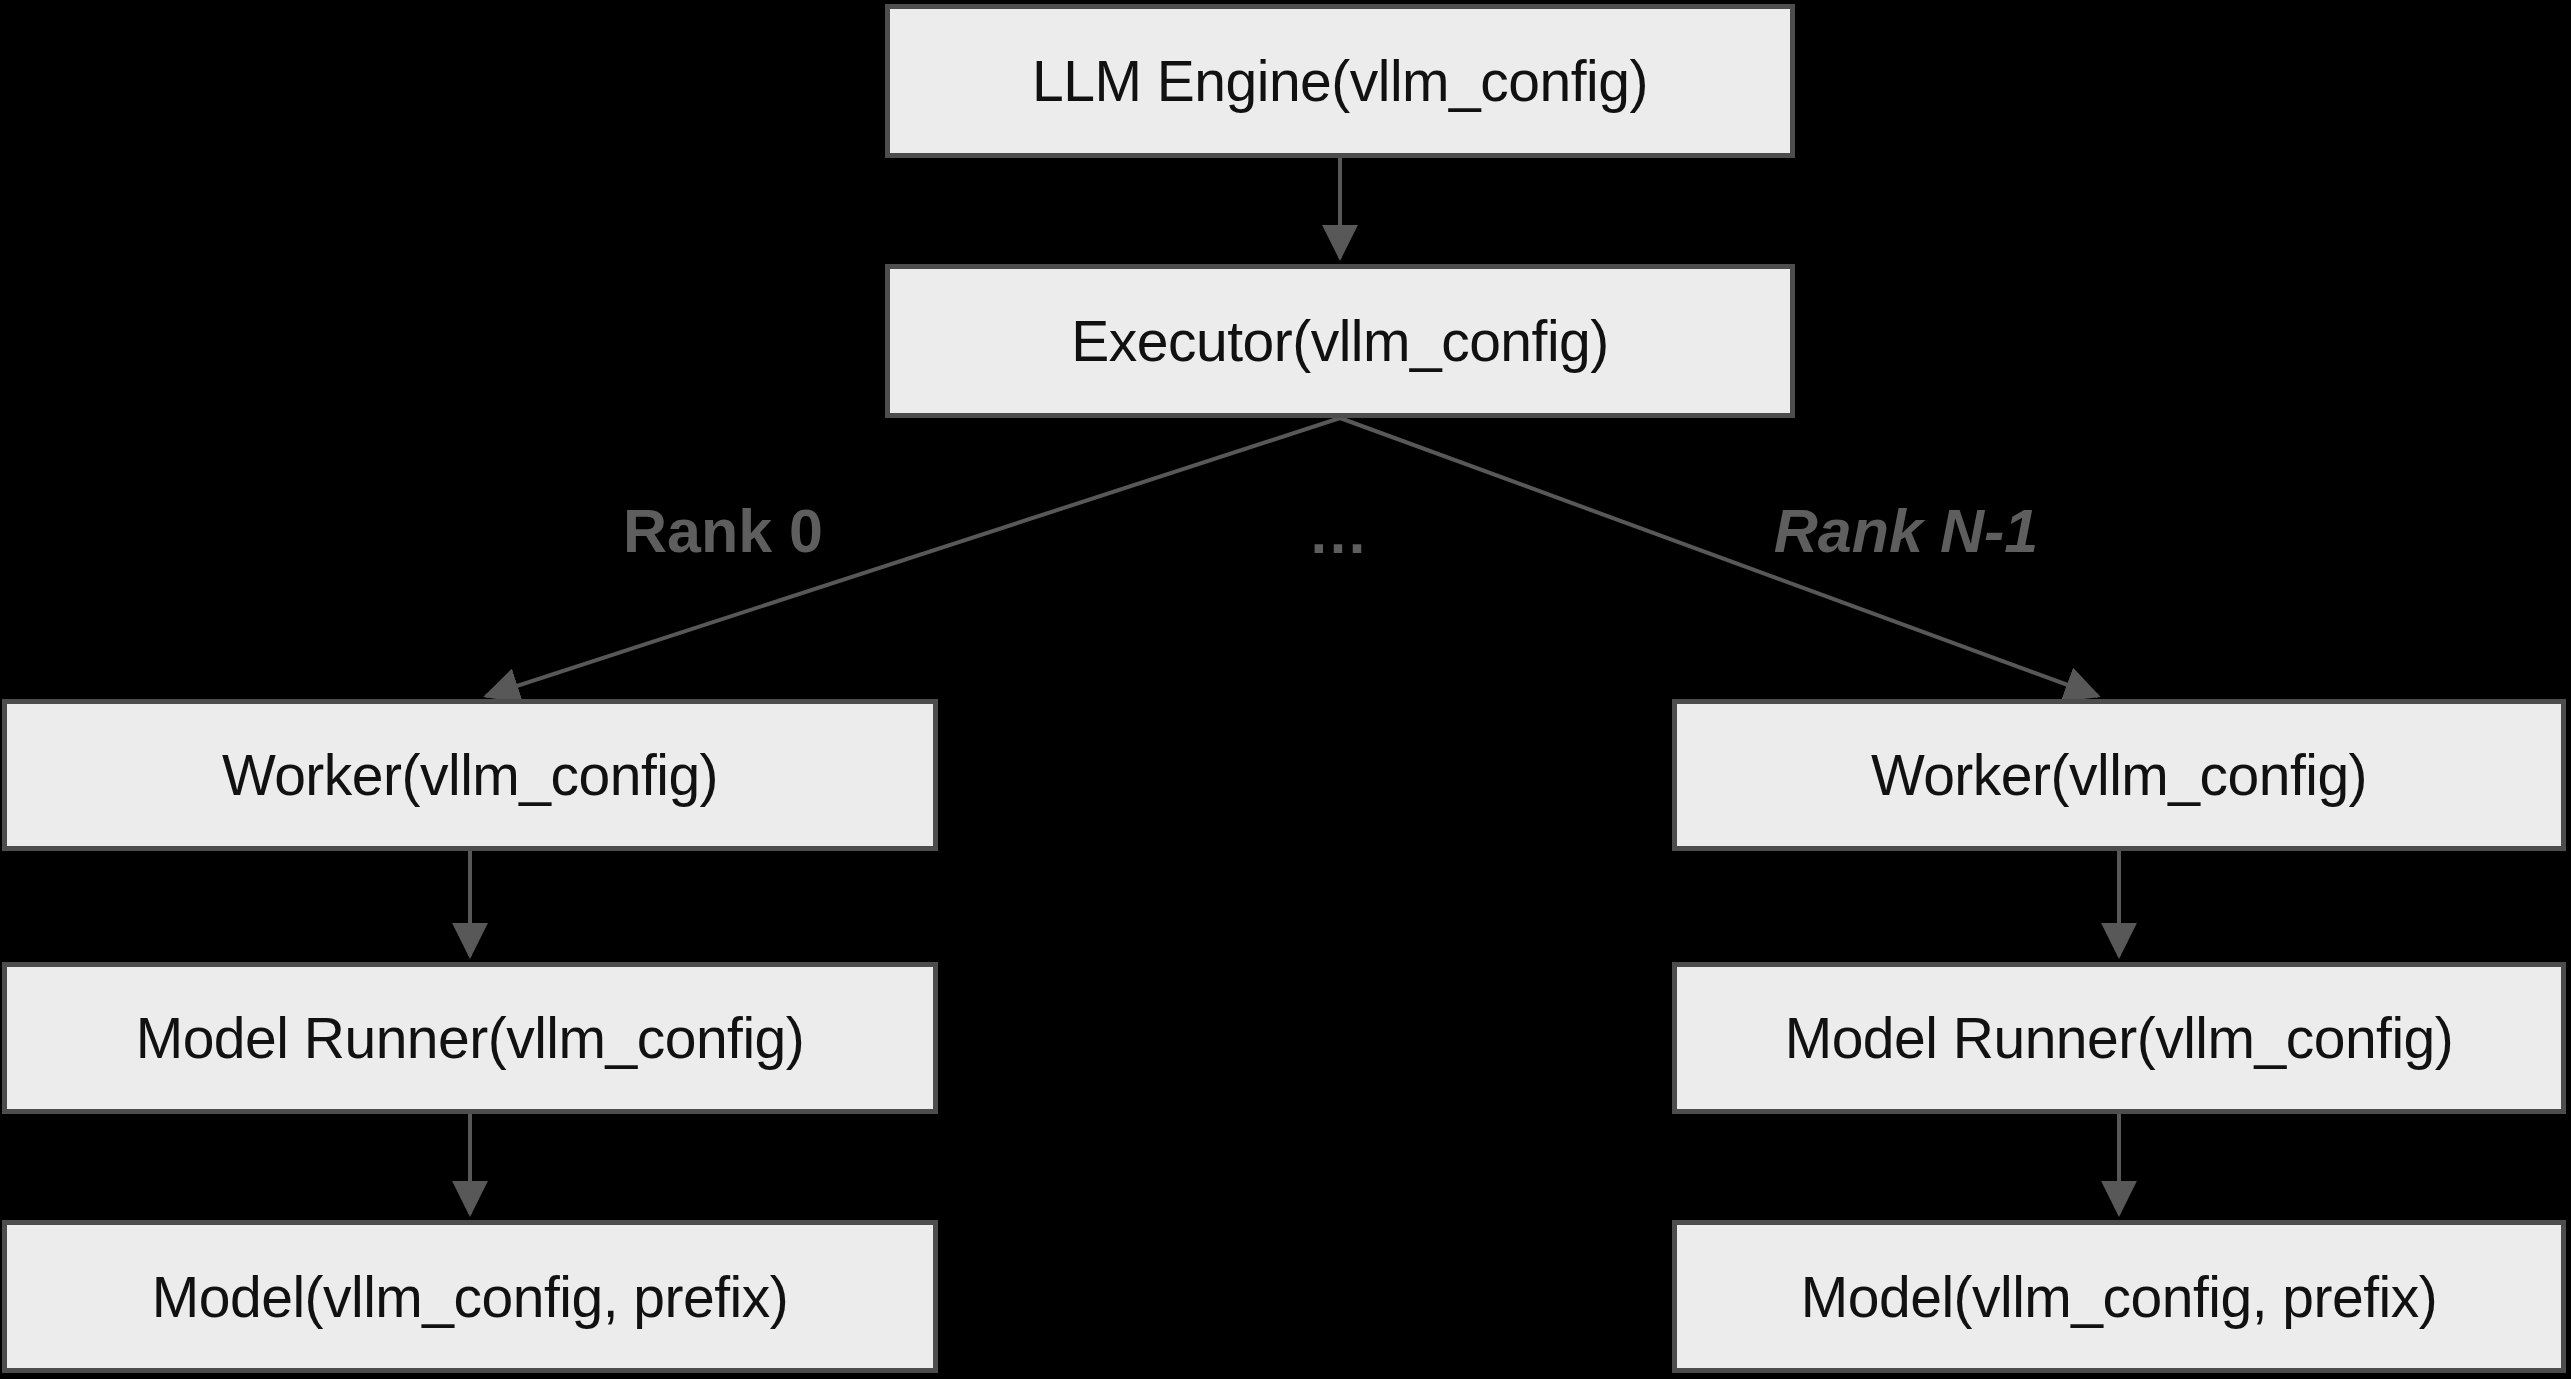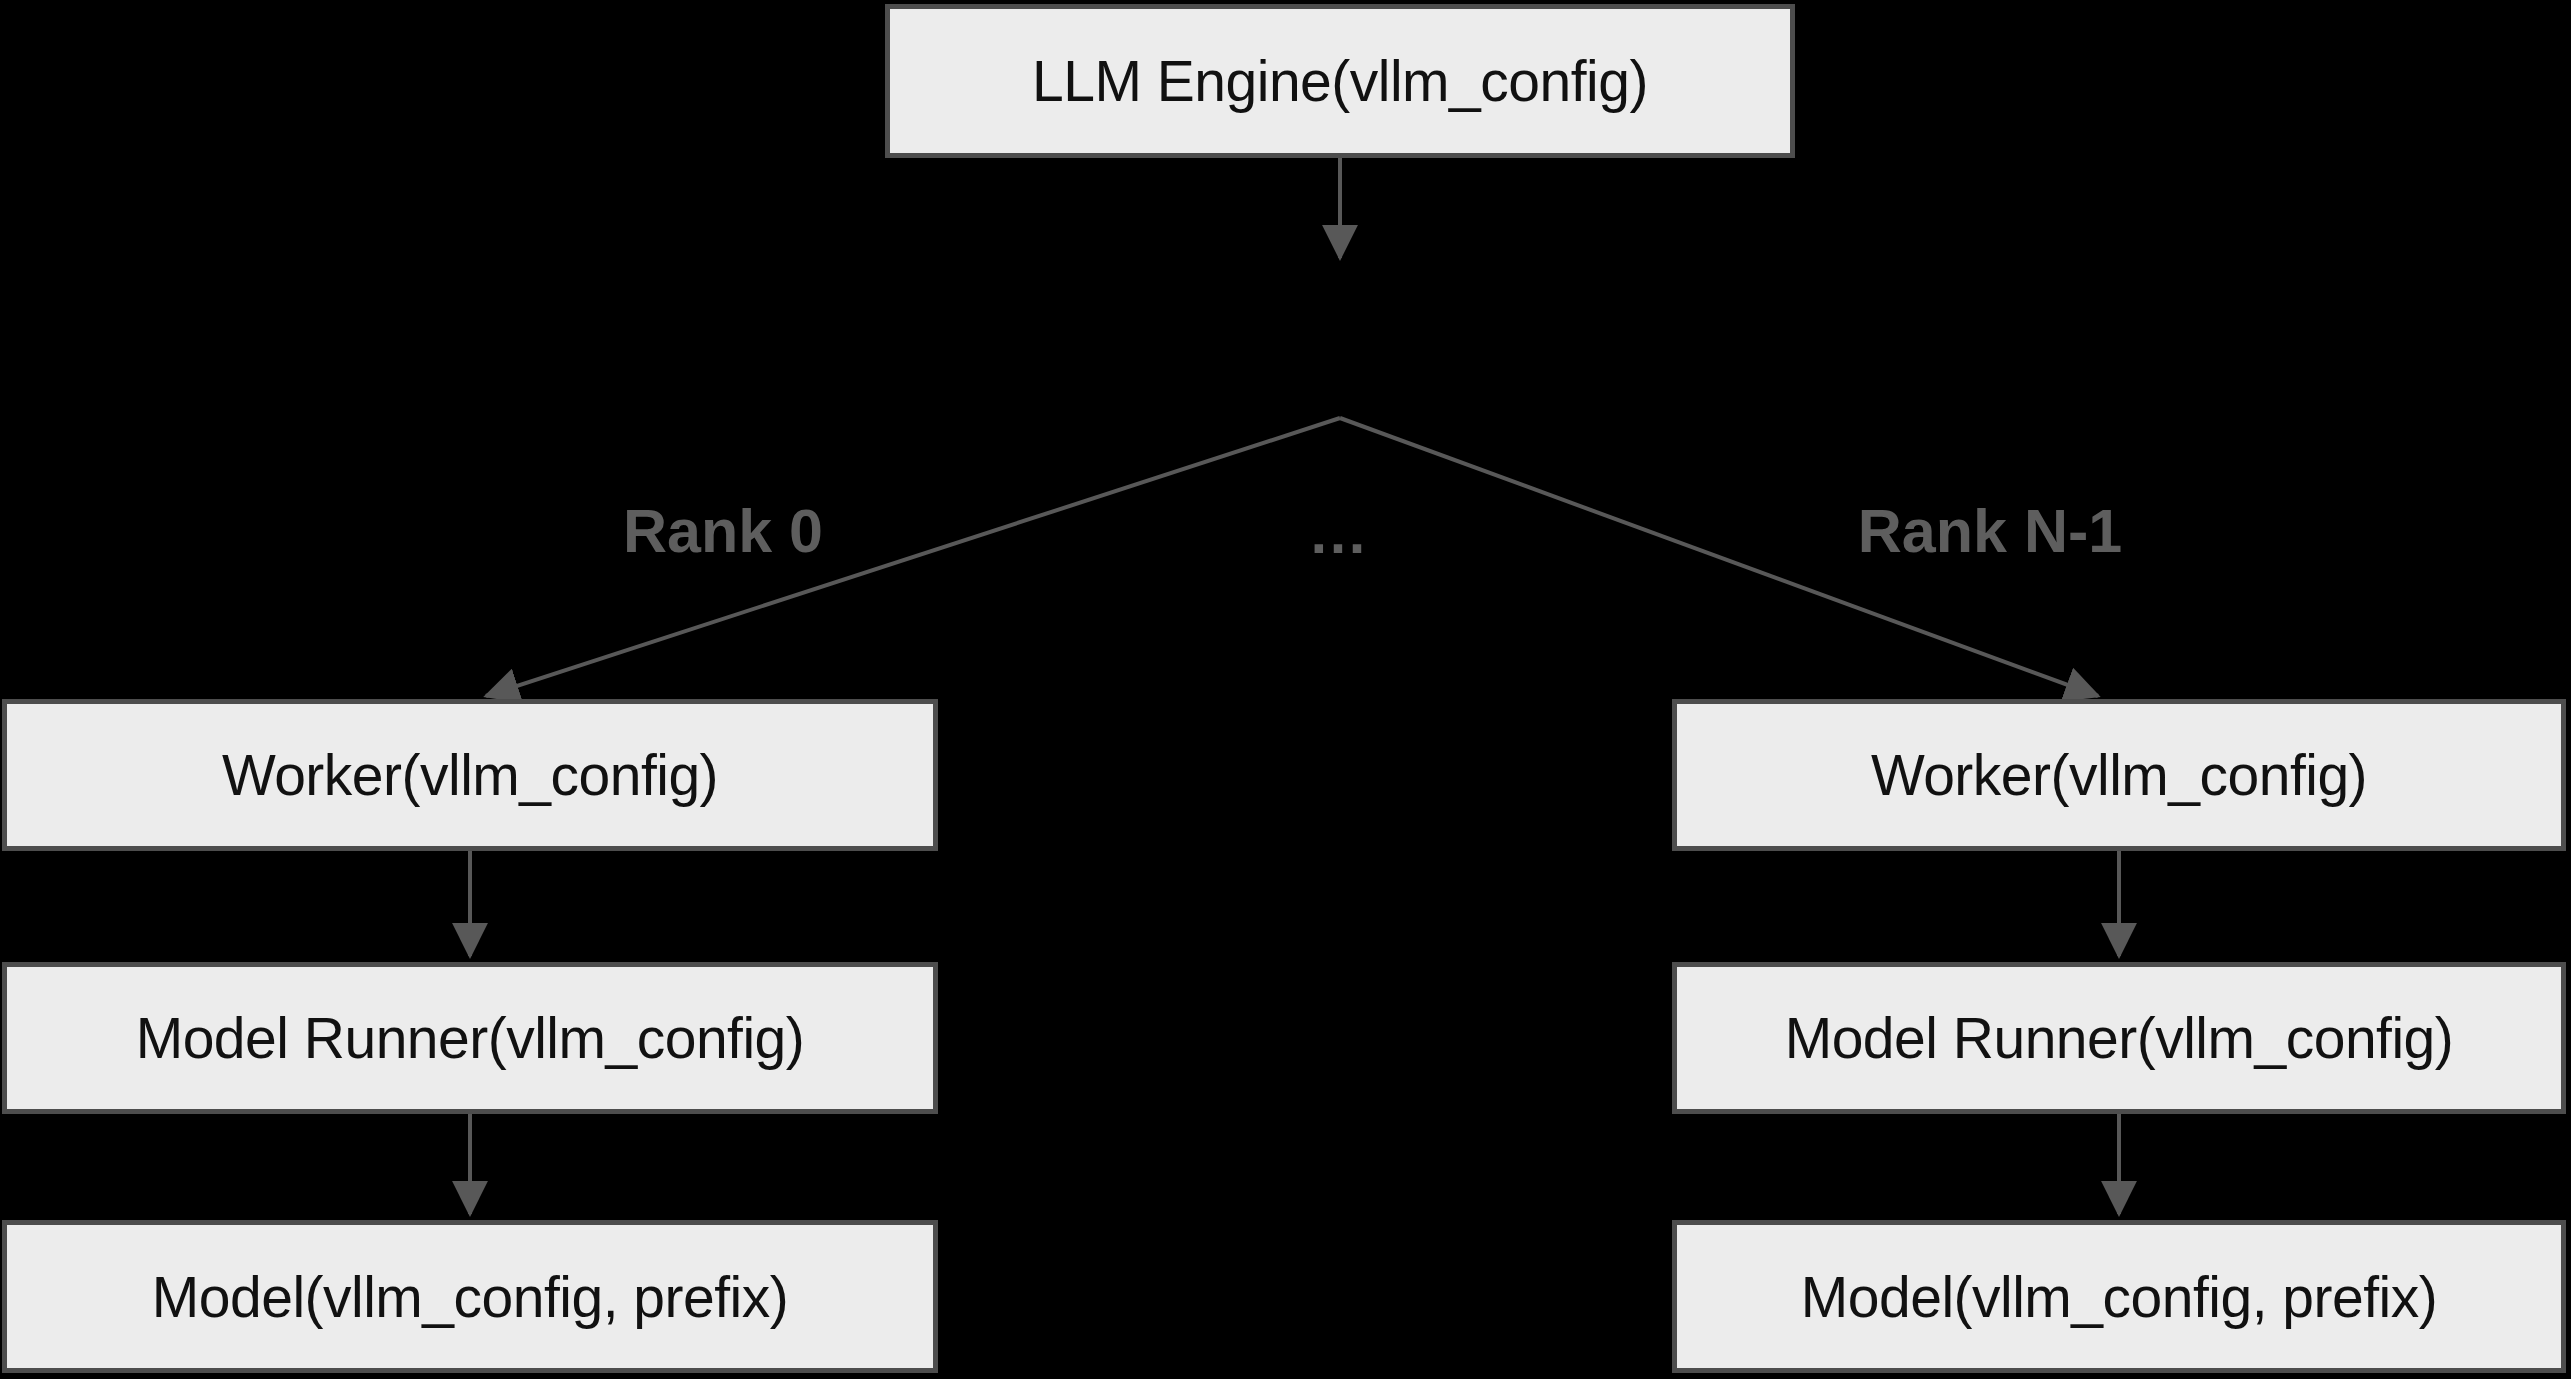--- a/index.html
+++ b/index.html
@@ -50,21 +50,21 @@
     position:absolute;
     transform:translate(-50%,-50%);
     color:var(--edge-label);
     font-size:61px;
     font-weight:600;
     letter-spacing:0px;
     white-space:nowrap;
   }
   .lbl-rank-0   {left:723px;  top:531px;}
   .lbl-ellipsis {left:1338px; top:532px; font-size:60px;}
-  .lbl-rank-n-1 {left:1990px; top:531px;}
+  .lbl-rank-n-1 {left:1906px; top:531px;font-style:italic;}
 
   svg.edges{
     position:absolute;
     left:0;top:0;
     width:2571px;height:1379px;
     pointer-events:none;
   }
   svg.edges path,svg.edges line{
     stroke:var(--edge);
     stroke-width:4px;
@@ -90,20 +90,21 @@
     <line x1="1340" y1="418" x2="486" y2="696" marker-end="url(#arrow)"></line>
     <line x1="1340" y1="418" x2="2098" y2="696" marker-end="url(#arrow)"></line>
     <line x1="470" y1="851" x2="470" y2="956" marker-end="url(#arrow)"></line>
     <line x1="470" y1="1114" x2="470" y2="1214" marker-end="url(#arrow)"></line>
     <line x1="2119" y1="851" x2="2119" y2="956" marker-end="url(#arrow)"></line>
     <line x1="2119" y1="1114" x2="2119" y2="1214" marker-end="url(#arrow)"></line>
   </svg>
 
   <div class="node n-llm-engine">LLM Engine(vllm_config)</div>
 
+  <div class="node n-executor">Executor(vllm_config)</div>
 
   <div class="edge-label lbl-rank-0">Rank 0</div>
   <div class="edge-label lbl-ellipsis">…</div>
   <div class="edge-label lbl-rank-n-1">Rank N-1</div>
 
   <div class="node n-worker-0">Worker(vllm_config)</div>
   <div class="node n-worker-n">Worker(vllm_config)</div>
 
   <div class="node n-runner-0">Model Runner(vllm_config)</div>
   <div class="node n-runner-n">Model Runner(vllm_config)</div>

